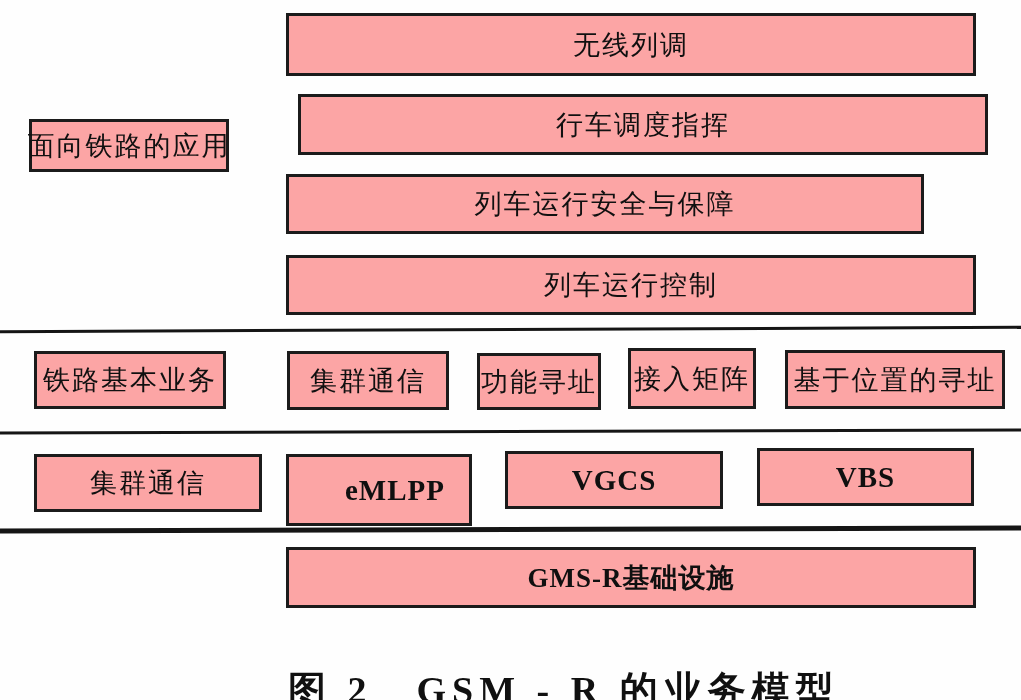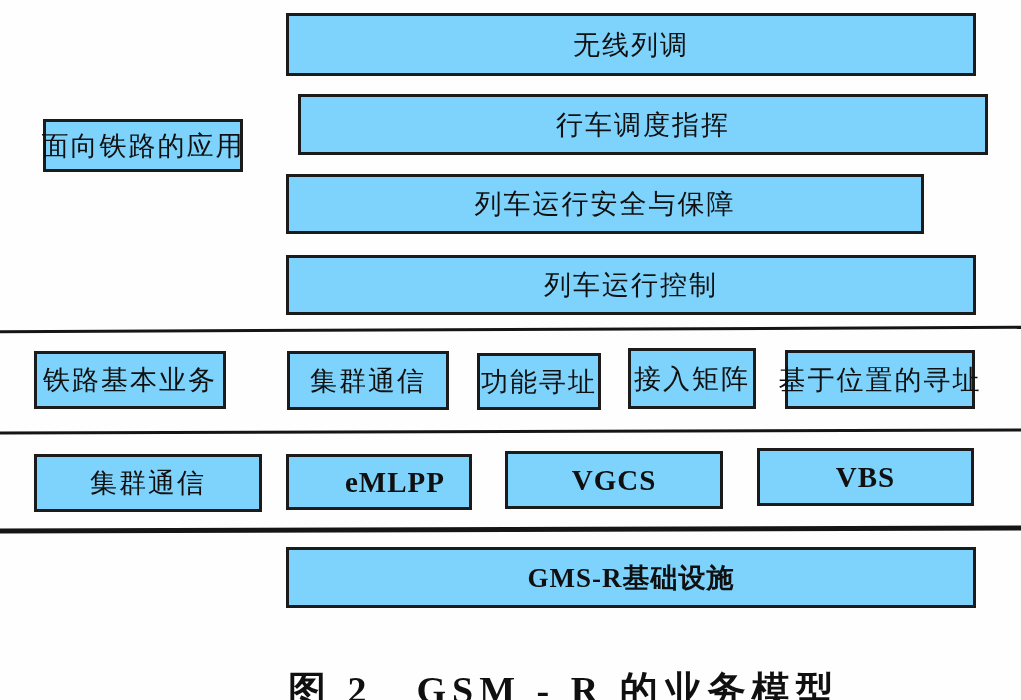--- a/index.html
+++ b/index.html
@@ -18,21 +18,21 @@
   }
   .dbox {
     position: absolute;
     box-sizing: border-box;
     border: 3px solid #1b1b1b;
     display: flex;
     align-items: center;
     justify-content: center;
     font-size: 27px;
     letter-spacing: 2px;
-    background: #7dd3fc;
+    background: #fca5a5;
     white-space: nowrap;
     text-align: right;
   }
   .dbox.latin {
     font-size: 29px;
     font-weight: bold;
     letter-spacing: 1px;
   }
   .divider {
     position: absolute;
@@ -56,41 +56,41 @@
     font-size: 21px;
     letter-spacing: 1px;
     white-space: nowrap;
   }
 </style>
 </head>
 <body>
 
 <div class="page">
 
-  <div class="dbox" style="left:43px; top:119px; width:200px; height:53px;">面向铁路的应用</div>
+  <div class="dbox" style="left:29px; top:119px; width:200px; height:53px;">面向铁路的应用</div>
 
   <div class="dbox" style="left:286px; top:13px; width:690px; height:63px;">无线列调</div>
   <div class="dbox" style="left:286px; top:94px; width:690px; height:61px;margin-left:12px;">行车调度指挥</div>
   <div class="dbox" style="left:286px; top:174px; width:638px; height:60px;">列车运行安全与保障</div>
   <div class="dbox" style="left:286px; top:255px; width:690px; height:60px;">列车运行控制</div>
 
   <div class="divider skew1" style="top:328px; height:3px;"></div>
 
   <div class="dbox" style="left:34px; top:351px; width:192px; height:58px;">铁路基本业务</div>
 
   <div class="dbox" style="left:287px; top:351px; width:162px; height:59px;">集群通信</div>
   <div class="dbox" style="left:628px; top:348px; width:128px; height:61px;">接入矩阵</div>
   <div class="dbox" style="left:477px; top:353px; width:124px; height:57px;">功能寻址</div>
-  <div class="dbox" style="left:785px; top:350px; width:190px; height:59px;">基于位置的寻址</div>
+  <div class="dbox" style="left:785px; top:350px; width:220px; height:59px;">基于位置的寻址</div>
 
   <div class="divider skew2" style="top:430px; height:3px;"></div>
 
   <div class="dbox" style="left:34px; top:454px; width:228px; height:58px;">集群通信</div>
 
-  <div class="dbox latin" style="left:286px; top:454px; width:186px; height:56px;padding-left:32px;">eMLPP</div>
+  <div class="dbox latin" style="left:286px; top:454px; width:186px; height:72px;padding-left:32px;">eMLPP</div>
   <div class="dbox latin" style="left:757px; top:448px; width:217px; height:58px;">VBS</div>
   <div class="dbox latin" style="left:505px; top:451px; width:218px; height:58px;">VGCS</div>
 
   <div class="divider skew2" style="top:527px; height:5px;"></div>
 
   <div class="dbox" style="left:286px; top:547px; width:690px; height:61px; font-weight:bold; letter-spacing:1px;">GMS-R基础设施</div>
 
   <div class="caption" style="left:288px; top:642px;">图 2　GSM - R 的业务模型</div>
 
 

